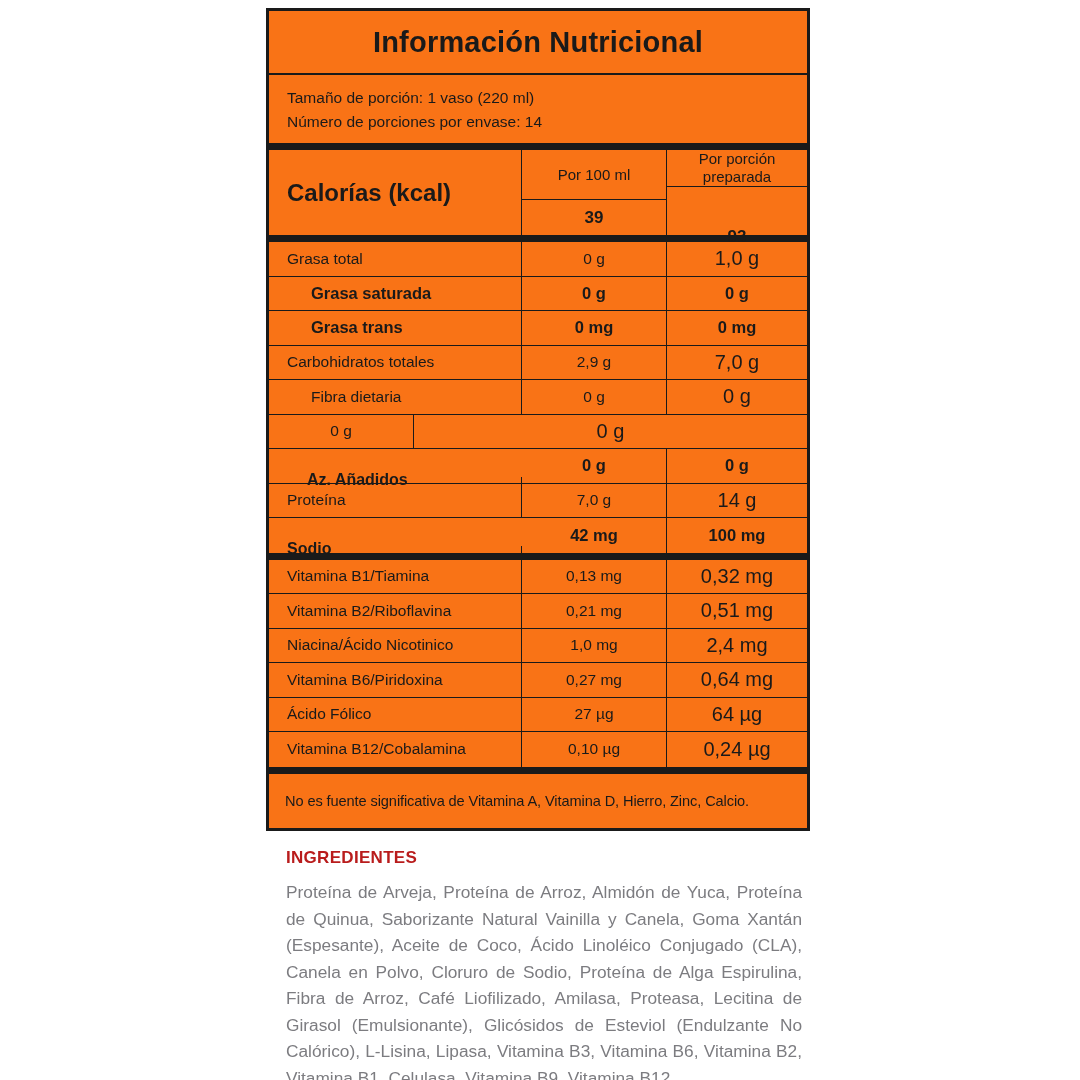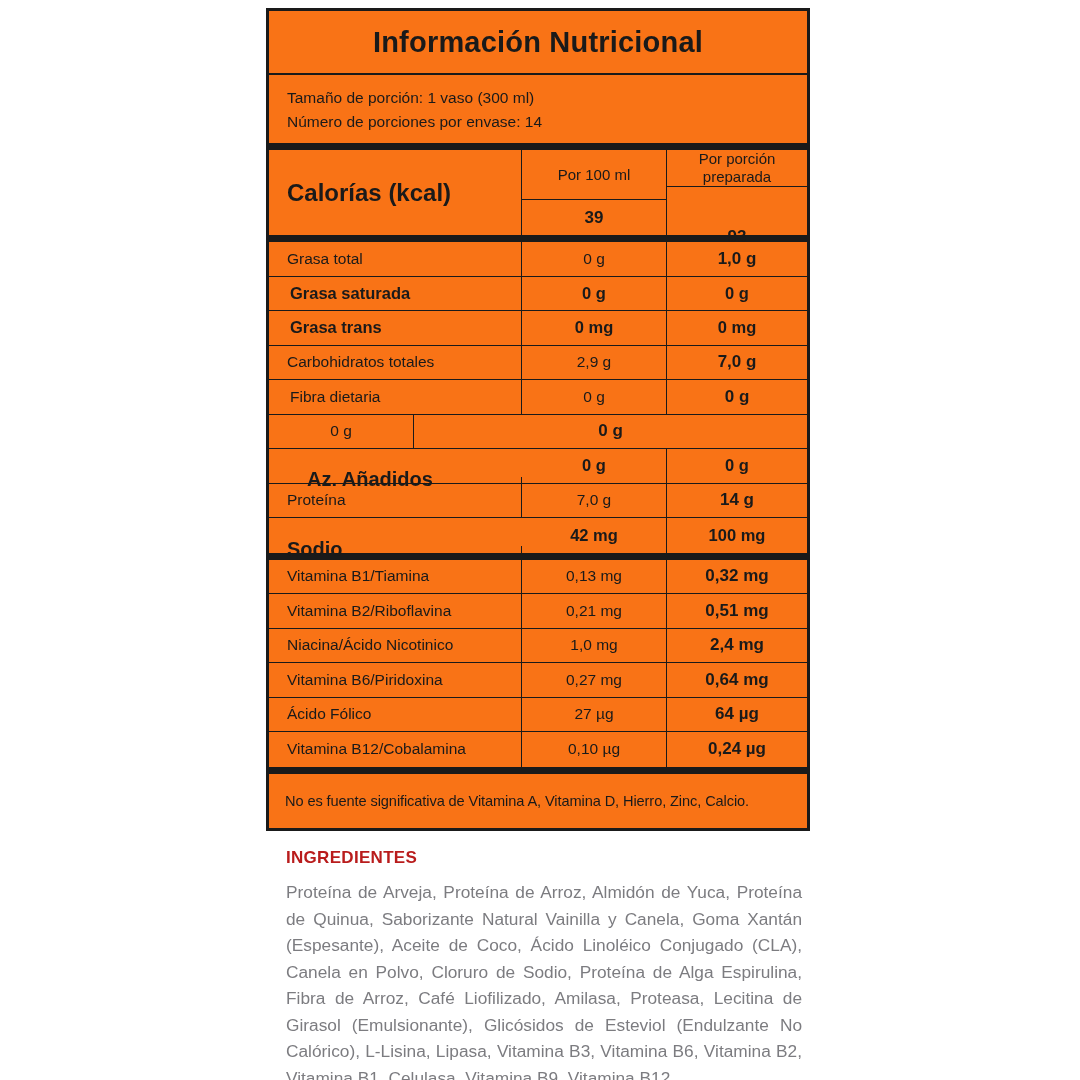--- a/index.html
+++ b/index.html
@@ -112,26 +112,25 @@
     display: flex;
     align-items: center;
     justify-content: center;
     font-size: 15.5px;
   }
   .row .c3 {
     flex: 1;
     display: flex;
     align-items: center;
     justify-content: center;
-    font-size: 17px;
-    font-weight: bold;
+    font-size: 20px;
   }
   .row.bold .c1, .row.bold .c2, .row.bold .c3 { font-weight: 700; font-size: 16.5px; }
-  .row.big .c1 { font-size: 20px; margin-top: 28px; }
-  .c1.ind1 { padding-left: 21px; }
+  .row.big .c1 { font-size: 16px; margin-top: 28px; }
+  .c1.ind1 { padding-left: 42px; }
   .c1.ind2 { padding-left: 38px; }
 
   .note-sec {
     box-sizing: border-box;
     height: 54px;
     display: flex;
     align-items: center;
     padding: 0 16px;
     font-size: 14.6px;
     letter-spacing: -0.1px;
@@ -164,21 +163,21 @@
 
 <div class="page">
 
   <div class="label-box">
 
     <div class="title-sec">
       <h1>Información Nutricional</h1>
     </div>
 
     <div class="serving-sec">
-      <div>Tamaño de porción: 1 vaso (300 ml)</div>
+      <div>Tamaño de porción: 1 vaso (220 ml)</div>
       <div>Número de porciones por envase: 14</div>
     </div>
 
     <div class="thick-bar"></div>
 
     <div class="cal-sec">
       <div class="cal-left">Calorías (kcal)</div>
       <div class="cal-col mid">
         <div class="cal-head">Por 100 ml</div>
         <div class="cal-val">39</div>

